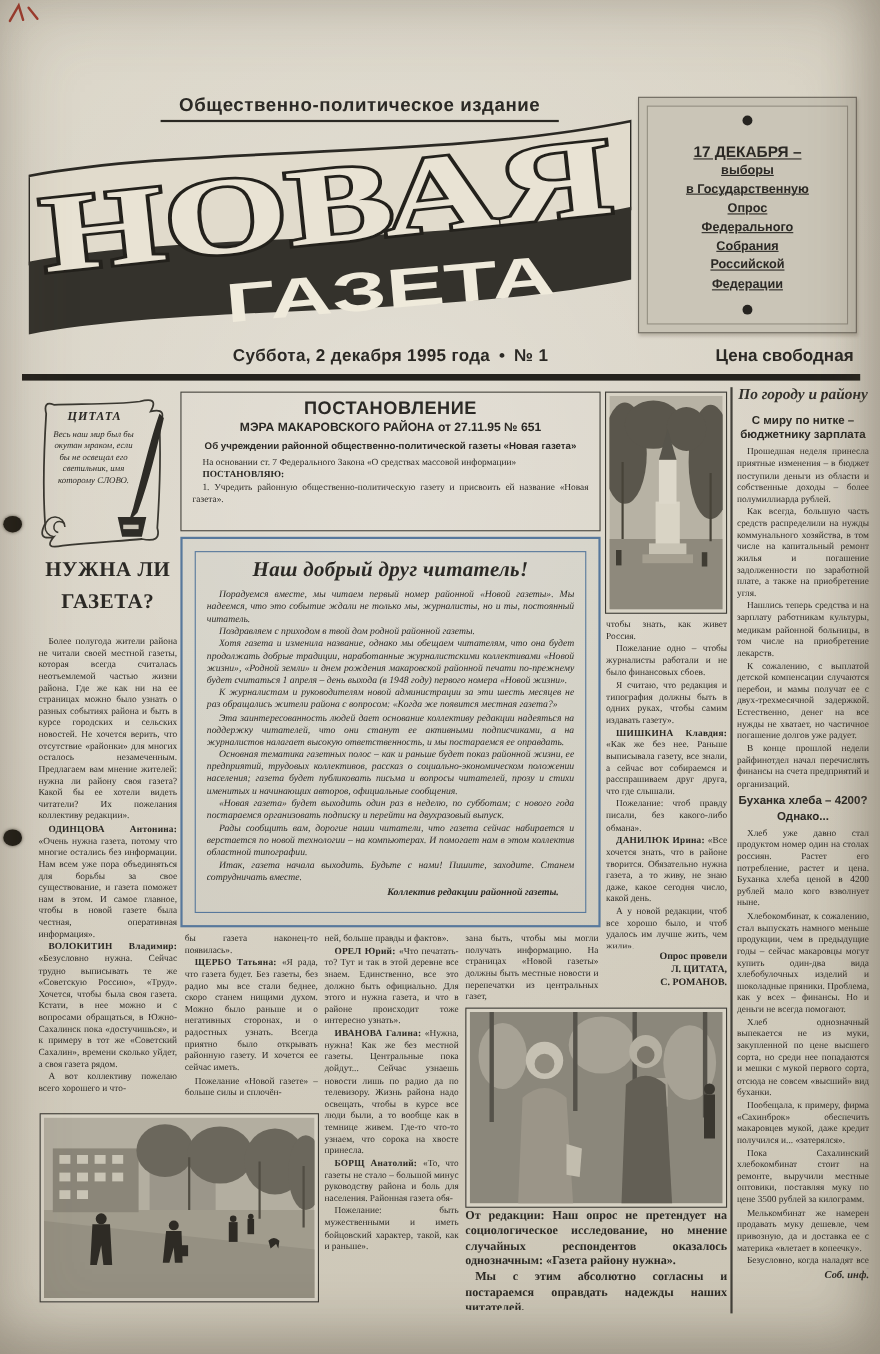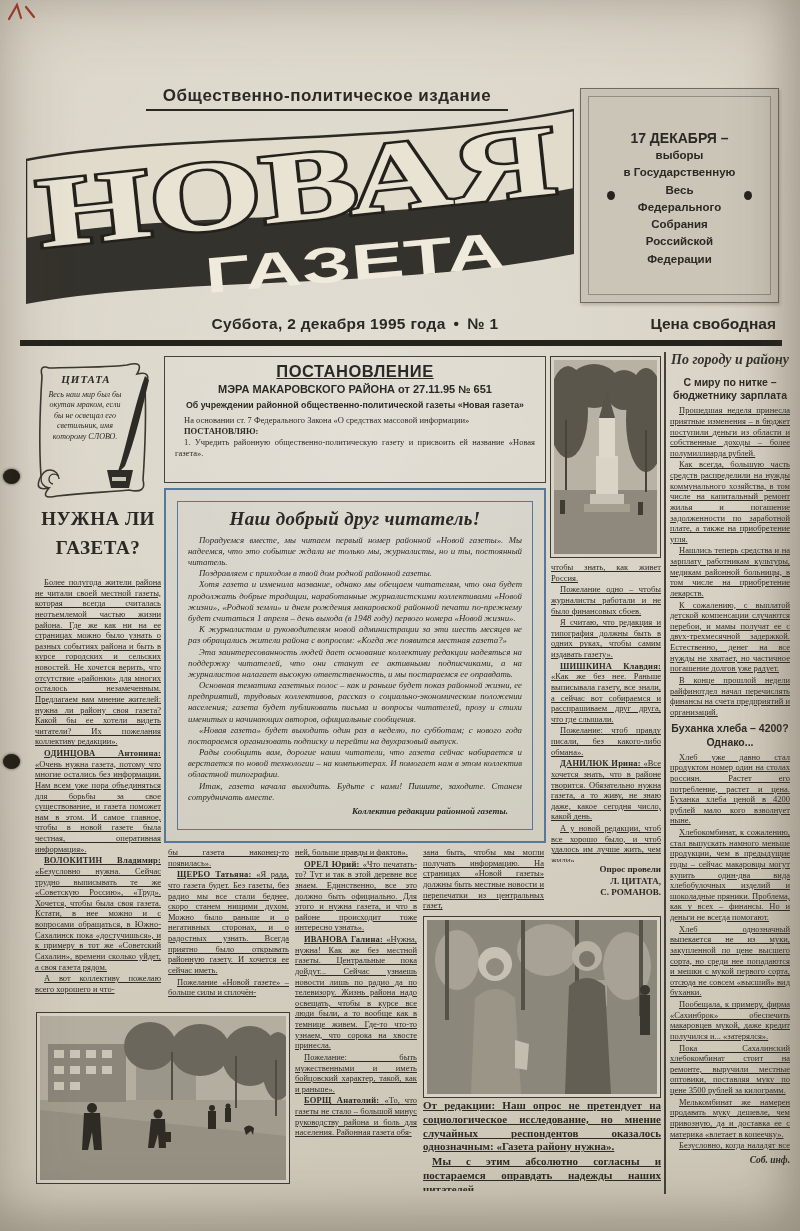--- a/index.html
+++ b/index.html
@@ -36,33 +36,33 @@
     font:bold 15.5px/1.2 "Liberation Sans", sans-serif;
   }
   .black-bar{left:20px;top:340px;width:762px;height:6px;background:#24221d;}
   
   .election{
     left:580px;top:88px;width:197px;height:213px;
     background:#c7c2b4;border:1px solid #6e6a60;box-shadow:1px 2px 3px rgba(70,60,45,.25);
   }
   .election-inner{
     position:absolute;inset:7px;background:#cac5b7;border:1px solid #938e81;
-    display:flex;flex-direction:row;align-items:center;justify-content:space-between;
-    padding:8px 18px;box-sizing:border-box;text-align:center;
+    display:flex;flex-direction:column;align-items:center;justify-content:space-between;
+    padding:8px 18px;box-sizing:border-box;text-align:center;text-decoration:underline;
   }
   .dot{width:9px;height:9px;border-radius:50%;background:#262420;}
   .election-date{font:bold 14px/1.3 "Liberation Sans", sans-serif;margin-top:6px;}
   .election-lines{font:bold 11.5px/1.5 "Liberation Sans", sans-serif;}
   .election-lines p{margin:0;text-indent:0;}
   
   .col{
     font:8.5px/1.25 "Liberation Serif", serif;text-align:justify;
     overflow:hidden;color:#2d2b26;
   }
-  .col p{margin:0 0 1px 0;text-indent:9px;text-decoration:underline;}
+  .col p{margin:0 0 1px 0;text-indent:9px;}
   .col b{letter-spacing:.2px;}
   .noindent p:first-child{text-indent:0;}
   
   .quote-box{left:33px;top:358px;width:130px;height:146px;}
   .quote-label{
     position:absolute;left:12px;top:16px;width:82px;text-align:center;
     font:bold italic 11px/1 "Liberation Serif", serif;letter-spacing:1px;
   }
   .quote-text{
     position:absolute;left:12px;top:32px;width:80px;text-align:center;
@@ -77,21 +77,21 @@
     left:551px;top:864px;width:110px;text-align:right;
     font:bold 9px/1.3 "Liberation Serif", serif;
   }
   .pollsters p{margin:0;text-indent:0;}
   .editorial{left:423px;top:1099px;width:238px;height:92px;font-weight:bold;font-size:11px;}
   
   .decree{
     left:164px;top:356px;width:382px;height:127px;border:1px solid #45433d;
     box-sizing:border-box;padding:5px 10px 4px;background:rgba(255,255,255,.05);
   }
-  .decree-title{text-align:center;font:bold 16.5px/1.15 "Liberation Sans", sans-serif;letter-spacing:.5px;text-decoration:underline;}
+  .decree-title{text-align:center;font:bold 16.5px/1.15 "Liberation Sans", sans-serif;letter-spacing:.5px;}
   .decree-sub{text-align:center;font:bold 11px/1.25 "Liberation Sans", sans-serif;margin-top:2px;}
   .decree-subject{text-align:center;font:bold 8.8px/1.25 "Liberation Sans", sans-serif;margin-top:3px;}
   .decree-body{font:8.5px/1.3 "Liberation Serif", serif;text-align:justify;margin-top:4px;}
   .decree-body p{margin:0;text-indent:9px;}
   
   .letter{
     left:164px;top:488px;width:382px;height:355px;box-sizing:border-box;
     border:2px solid #57789c;padding:11px;background:rgba(120,150,185,.05);
   }
   .letter-inner{
@@ -152,21 +152,21 @@
     <text x="330" y="178" transform="rotate(-5 330 178)" font-family="Liberation Sans, sans-serif" font-weight="bold" font-size="50" textLength="300" lengthAdjust="spacingAndGlyphs" text-anchor="middle" fill="#efeadb">ГАЗЕТА</text>
   </svg>
 
   <div class="abs election">
     <div class="election-inner">
       <span class="dot"></span>
       <div>
         <div class="election-date">17 ДЕКАБРЯ –</div>
         <div class="election-lines noindent">
             <p>выборы</p>
-            <p>в Государственную Весь</p>
+            <p>в Государственную Опрос</p>
             <p>Федерального</p>
             <p>Собрания</p>
             <p>Российской</p>
             <p>Федерации</p>
           </div>
       </div>
       <span class="dot"></span>
     </div>
   </div>
 
@@ -253,22 +253,22 @@
 
   <div class="abs col noindent" style="left:168px;top:847px;width:121px;height:160px">
       <p>бы газета наконец-то появилась».</p>
       <p><b>ЩЕРБО Татьяна: </b>«Я рада, что газета будет. Без газеты, без радио мы все стали беднее, скоро станем нищими духом. Можно было раньше и о негативных сторонах, и о радостных узнать. Всегда приятно было открывать районную газету. И хочется ее сейчас иметь.</p>
       <p>Пожелание «Новой газете» – больше силы и сплочён-</p>
     </div>
   <div class="abs col noindent" style="left:295px;top:847px;width:122px;height:340px">
       <p>ней, больше правды и фактов».</p>
       <p><b>ОРЕЛ Юрий: </b>«Что печатать-то? Тут и так в этой деревне все знаем. Единственно, все это должно быть официально. Для этого и нужна газета, и что в районе происходит тоже интересно узнать».</p>
       <p><b>ИВАНОВА Галина: </b>«Нужна, нужна! Как же без местной газеты. Центральные пока дойдут... Сейчас узнаешь новости лишь по радио да по телевизору. Жизнь района надо освещать, чтобы в курсе все люди были, а то вообще как в темнице живем. Где-то что-то узнаем, что сорока на хвосте принесла.</p>
+      <p><b>БОРЩ Анатолий: </b>«То, что газеты не стало – большой минус руководству района и боль для населения. Районная газета обя-</p>
       <p>Пожелание: быть мужественными и иметь бойцовский характер, такой, как и раньше».</p>
-      <p><b>БОРЩ Анатолий: </b>«То, что газеты не стало – большой минус руководству района и боль для населения. Районная газета обя-</p>
     </div>
   <div class="abs col noindent" style="left:423px;top:847px;width:121px;height:66px">
       <p>зана быть, чтобы мы могли получать информацию. На страницах «Новой газеты» должны быть местные новости и перепечатки из центральных газет,</p>
     </div>
   <div class="abs col noindent" style="left:551px;top:562px;width:110px;height:300px">
       <p>чтобы знать, как живет Россия.</p>
       <p>Пожелание одно – чтобы журналисты работали и не было финансовых сбоев.</p>
       <p>Я считаю, что редакция и типография должны быть в одних руках, чтобы самим издавать газету».</p>
       <p><b>ШИШКИНА Клавдия: </b>«Как же без нее. Раньше выписывала газету, все знали, а сейчас вот собираемся и расспрашиваем друг друга, что где слышали.</p>
       <p>Пожелание: чтоб правду писали, без какого-либо обмана».</p>

